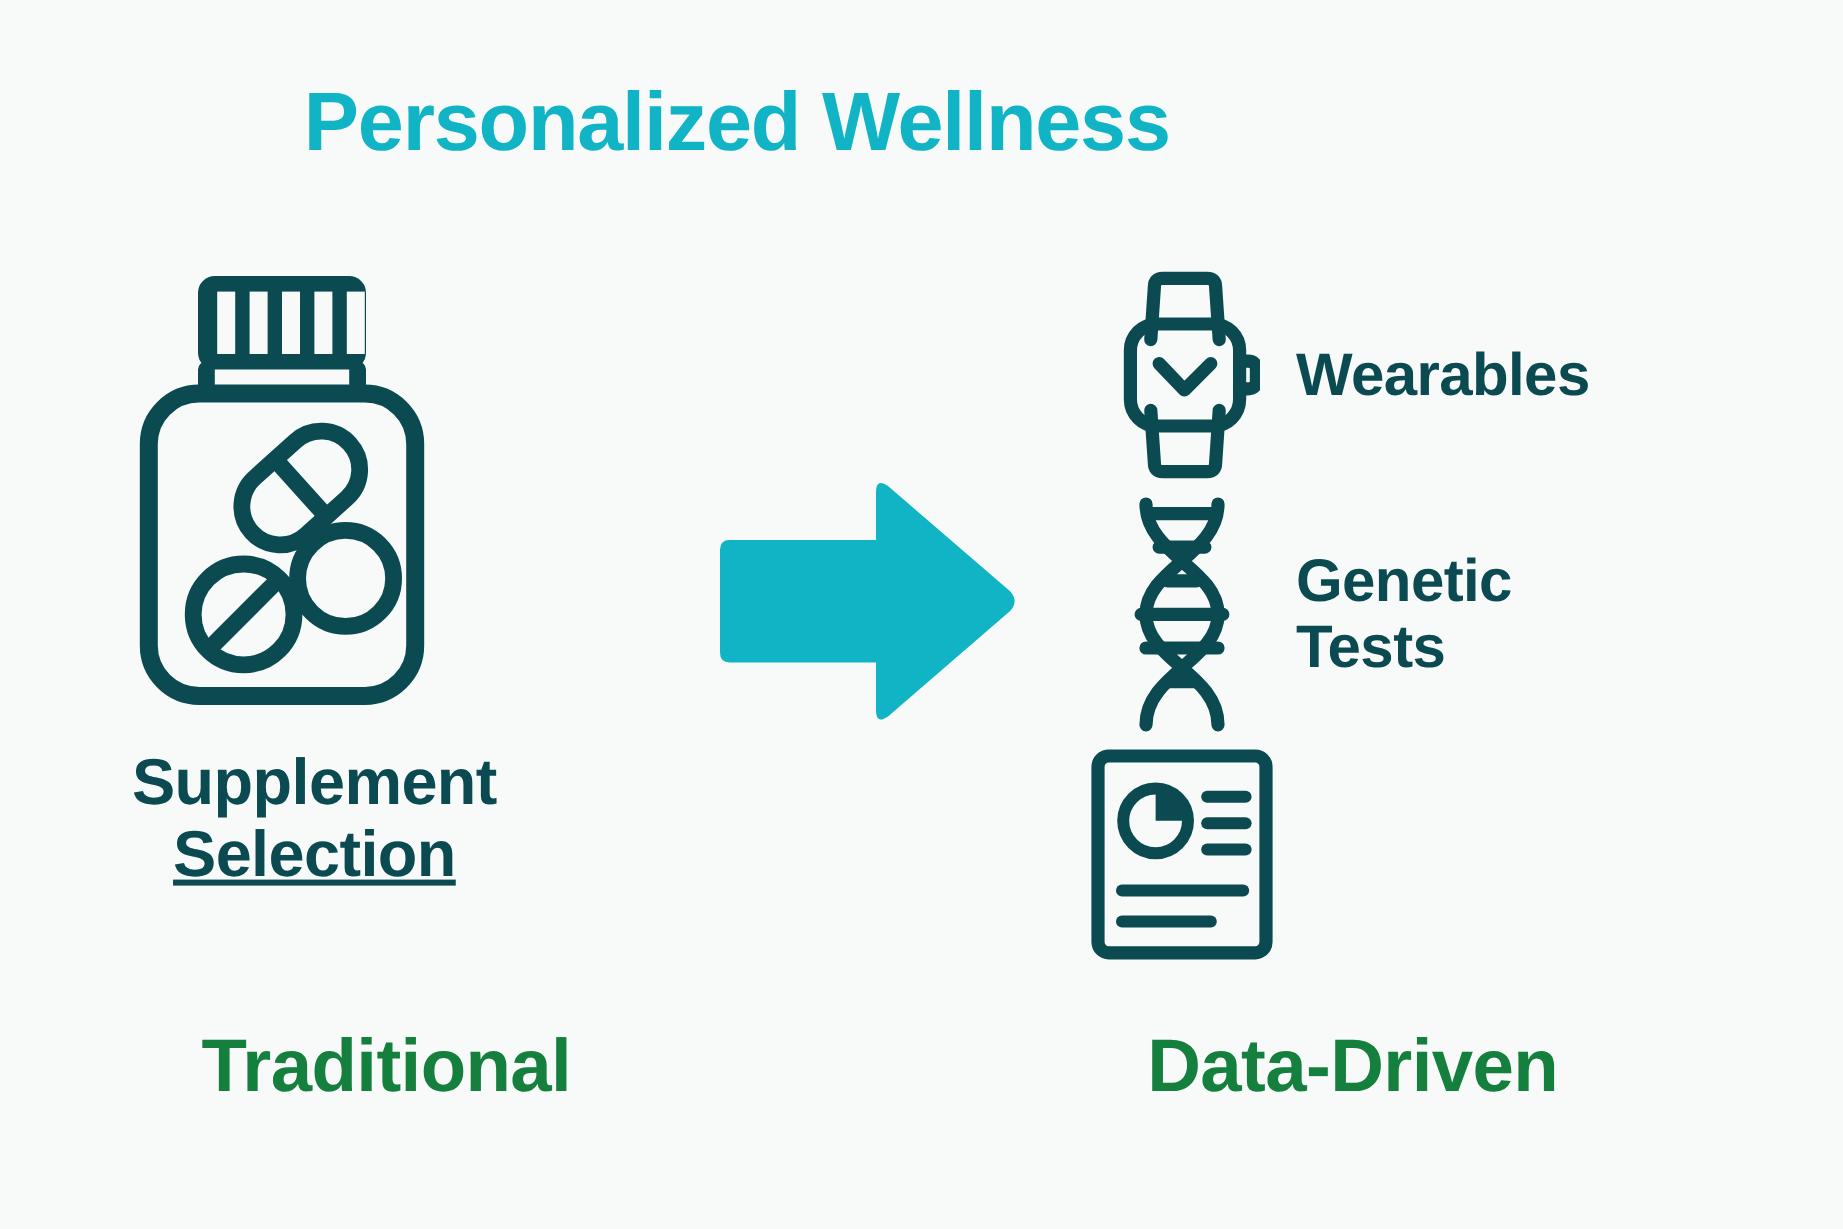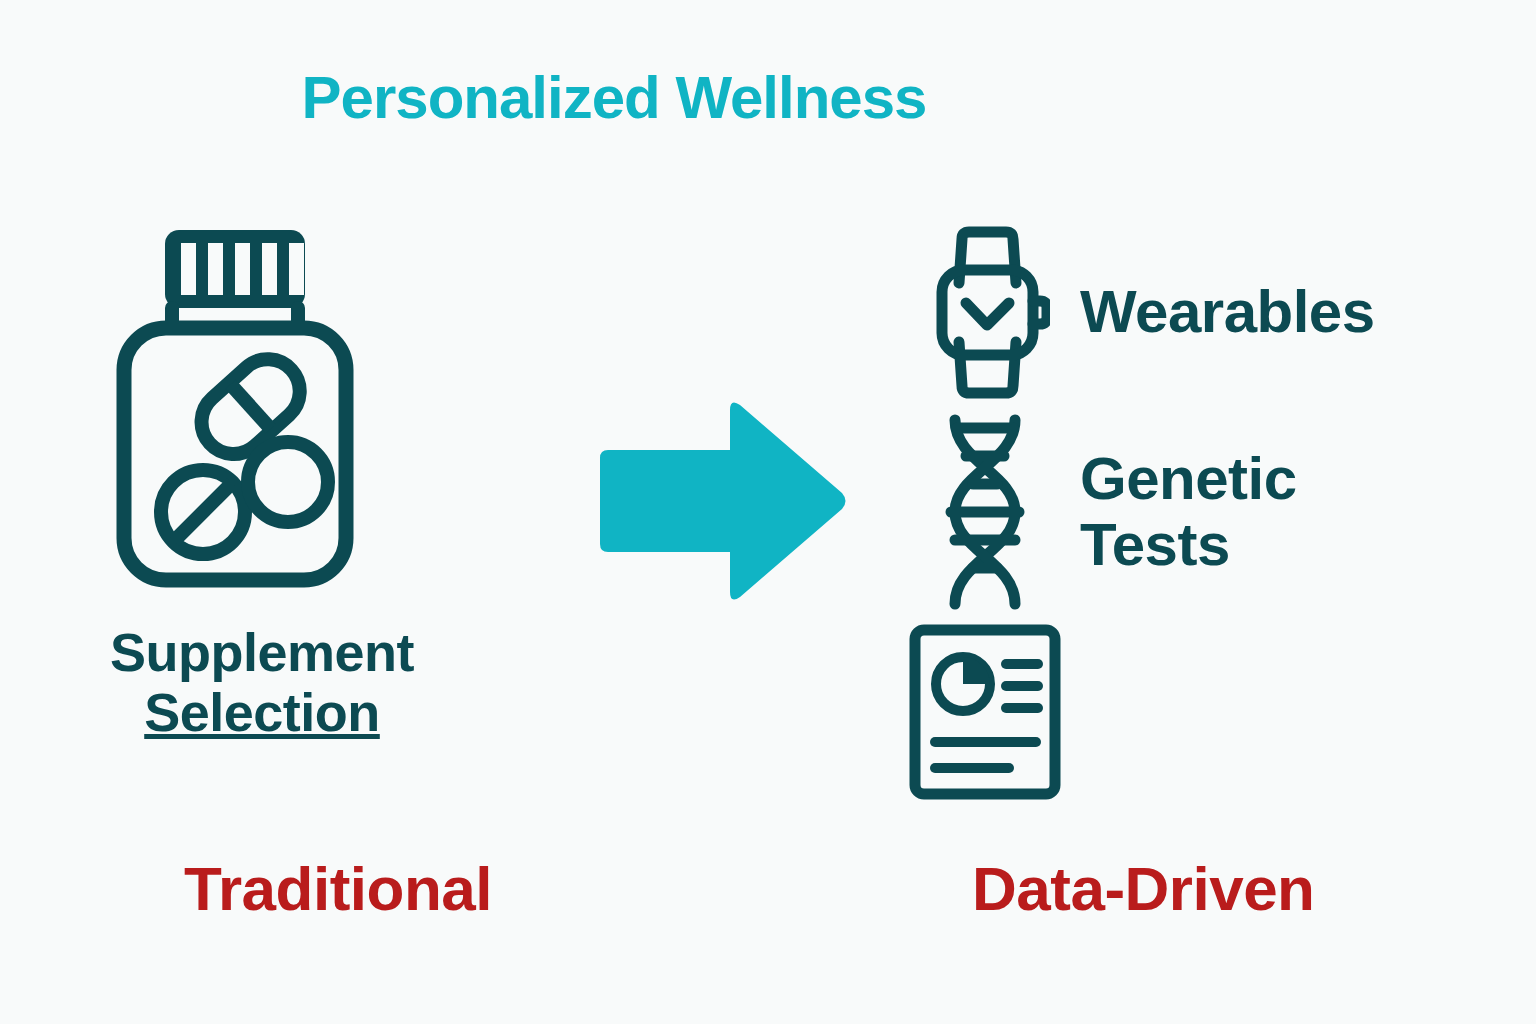--- a/index.html
+++ b/index.html
@@ -23,21 +23,21 @@
     background: #f8fafa;
   }
 
   
   .title {
     position: absolute;
     top: 66px;
     left: 0;
     width: 1228px;
     text-align: center;
-    font-size: 60px;
+    font-size: 69px;
     font-weight: bold;
     letter-spacing: -1px;
     color: #10b4c4;
     line-height: 1.05;
     white-space: nowrap;
   }
 
   
   .left-col {
     position: absolute;
@@ -61,25 +61,24 @@
     line-height: 1.12;
     letter-spacing: -0.5px;
     white-space: nowrap;
   }
   .left-caption .ln2 { display: block; text-decoration: underline; }
 
   .footer-label {
     position: absolute;
     font-size: 62px;
     font-weight: bold;
-    color: #b91c1c;
+    color: #15803d;
     letter-spacing: -0.5px;
     line-height: 1;
     white-space: nowrap;
-    margin-left: 16px;
   }
   .footer-left  { left: 168px;  top: 858px; }
   .footer-right { left: 956px;  top: 858px; }
 
   
   .arrow-wrap {
     position: absolute;
     left: 592px;
     top: 396px;
     width: 256px;
@@ -99,21 +98,21 @@
     height: 200px;
   }
   .feature-icon {
     width: 190px;
     flex: 0 0 190px;
     display: flex;
     justify-content: center;
     align-items: center;
   }
   .feature-label {
-    font-size: 60px;
+    font-size: 50px;
     font-weight: bold;
     color: #0c4a52;
     line-height: 1.1;
     letter-spacing: -0.5px;
     white-space: nowrap;
   }
   .feature-label .ln2 { display: block; }
 
   .row-wearables .feature-icon  { height: 175px; }
   .row-genetic   .feature-icon  { height: 200px; }

